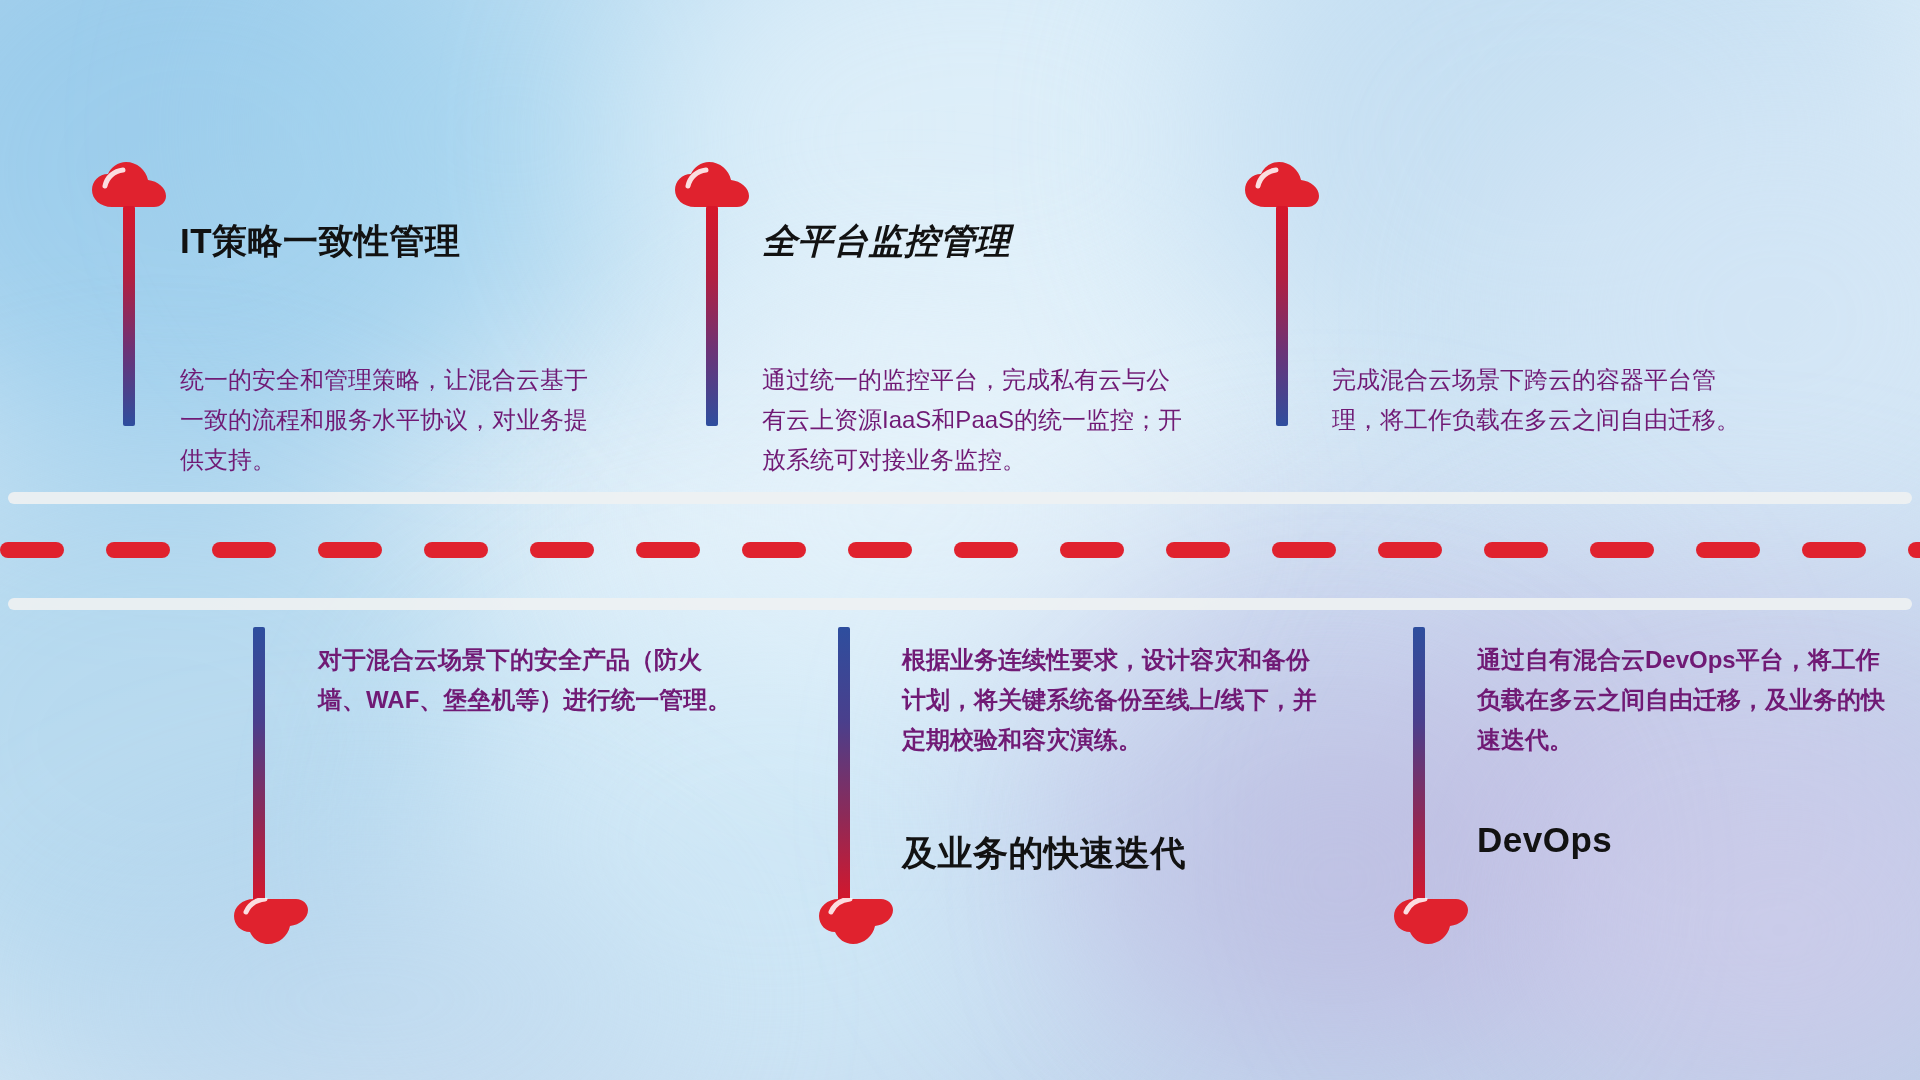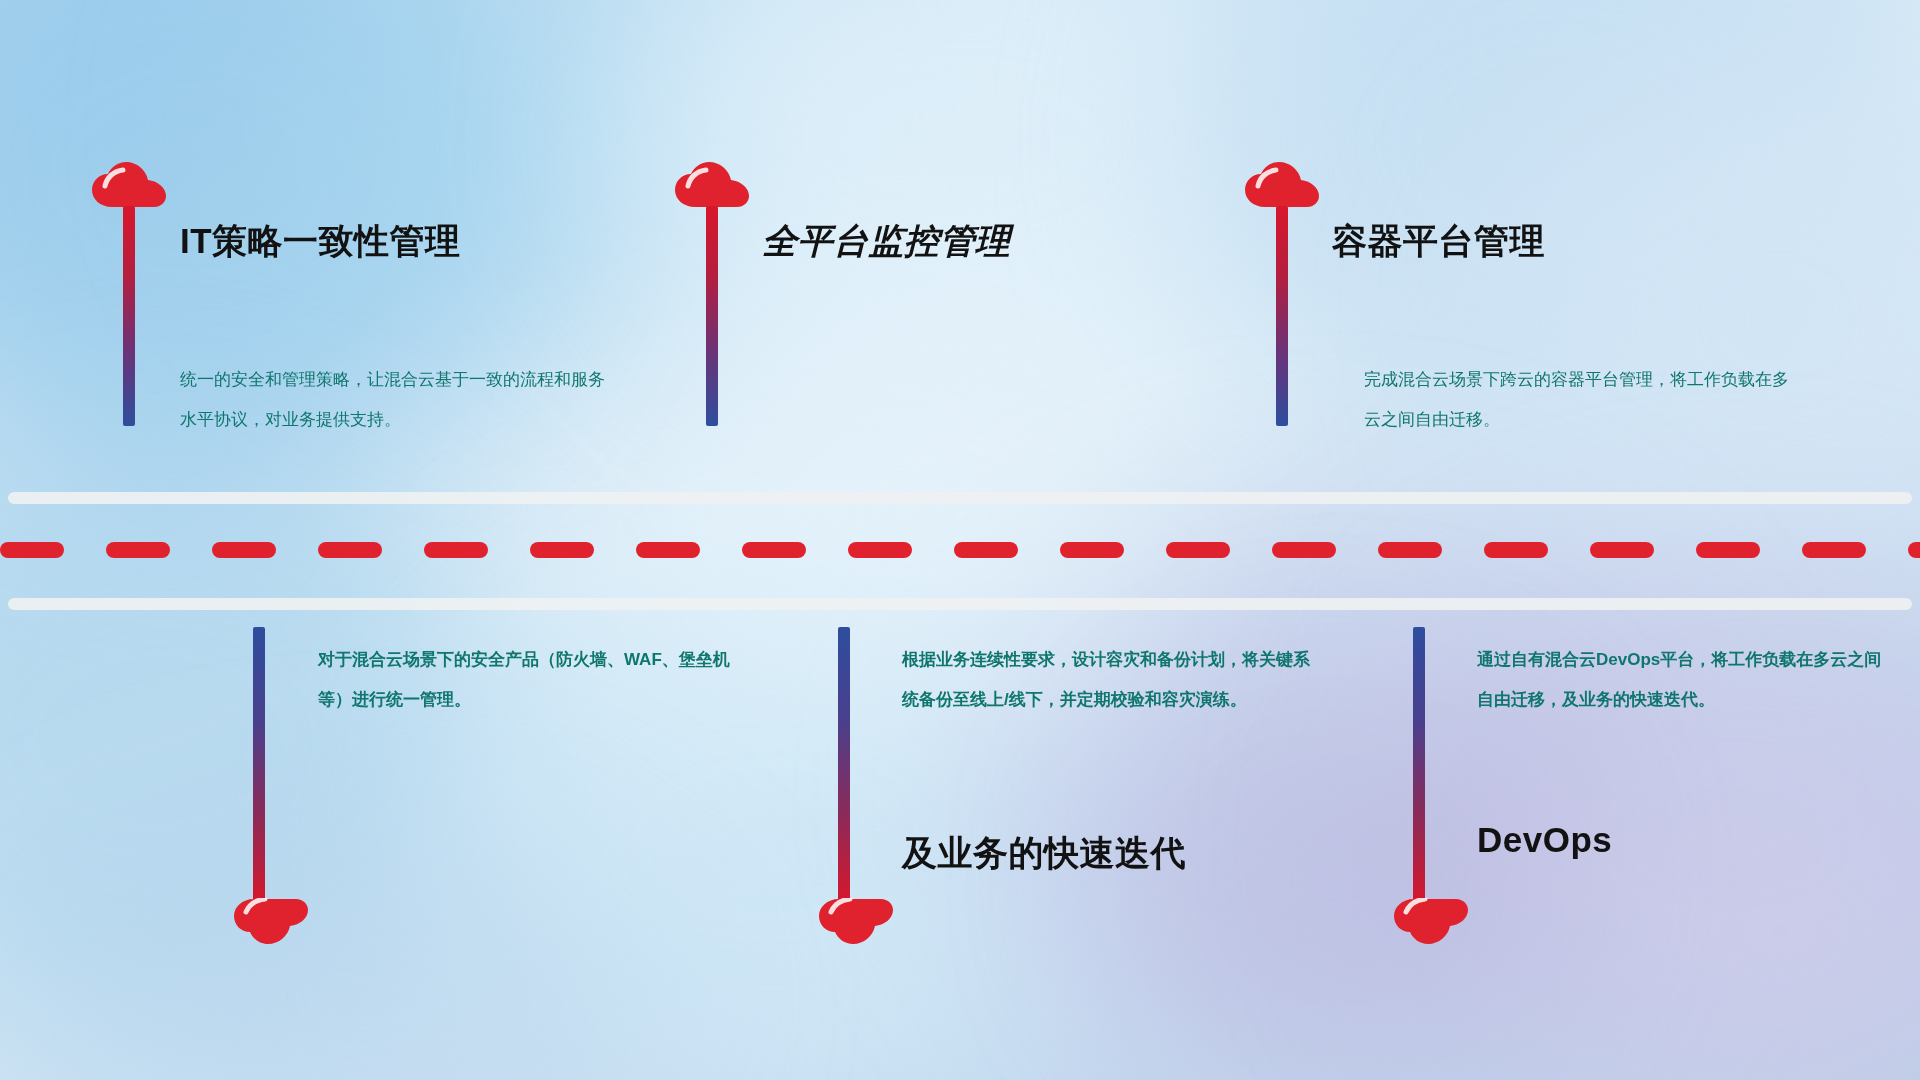--- a/index.html
+++ b/index.html
@@ -67,21 +67,21 @@
     background:linear-gradient(180deg,#2e4e9e 0%,#4a3f8c 34%,#8d2a58 68%,#d8162a 100%);
   }
 
   .heading{
     position:absolute;
     font-size:35px;font-weight:700;color:#121212;white-space:nowrap;
     letter-spacing:.5px;
   }
   .body{
     position:absolute;
-    font-size:17px;line-height:40px;color:#0f766e;
+    font-size:24px;line-height:40px;color:#701a75;
     width:430px;
   }
   .body.narrow{width:420px;font-weight:bold;}
 </style>
 </head>
 <body>
 
 <div id="stage">
 
   <div class="bg-base"></div>
@@ -114,32 +114,32 @@
   <div class="col" style="left:675px;top:162px;">
     <div class="cloud">
       <svg width="74" height="46" viewBox="0 0 74 46">
         <path d="M20 45 C8 45 0 37 0 28 C0 19 7 12 16 12 C19 5 26 0 34 0 C45 0 54 8 56 18 C66 19 74 26 74 34 C74 40 69 45 62 45 Z" fill="#e0222e"></path>
         <path d="M13 24 C15 15 22 9 31 8" stroke="#ffffff" stroke-width="5" stroke-linecap="round" fill="none" opacity=".85"></path>
       </svg>
     </div>
     <div class="stem down" style="left:31px;top:44px;height:220px;"></div>
   </div>
   <div class="heading" style="left:762px;top:218px;font-style:italic;">全平台监控管理</div>
+  <div class="body" style="left:762px;top:360px;">通过统一的监控平台，完成私有云与公有云上资源IaaS和PaaS的统一监控；开放系统可对接业务监控。</div>
 
   <div class="col" style="left:1245px;top:162px;">
     <div class="cloud">
       <svg width="74" height="46" viewBox="0 0 74 46">
         <path d="M20 45 C8 45 0 37 0 28 C0 19 7 12 16 12 C19 5 26 0 34 0 C45 0 54 8 56 18 C66 19 74 26 74 34 C74 40 69 45 62 45 Z" fill="#e0222e"></path>
         <path d="M13 24 C15 15 22 9 31 8" stroke="#ffffff" stroke-width="5" stroke-linecap="round" fill="none" opacity=".85"></path>
       </svg>
     </div>
     <div class="stem down" style="left:31px;top:44px;height:220px;"></div>
   </div>
-  <div class="heading" style="left:1332px;top:218px;">容器平台管理</div>
-  <div class="body" style="left:1364px;top:360px;">完成混合云场景下跨云的容器平台管理，将工作负载在多云之间自由迁移。</div>
+  <div class="body" style="left:1332px;top:360px;">完成混合云场景下跨云的容器平台管理，将工作负载在多云之间自由迁移。</div>
 
   <div class="road">
     <div class="road-line top"></div>
     <div class="road-dashes" id="road-dashes">
         <div class="dash" style="background: rgb(224, 34, 46);"></div>
         <div class="dash" style="background: rgb(224, 34, 46);"></div>
         <div class="dash" style="background: rgb(224, 34, 46);"></div>
         <div class="dash" style="background: rgb(224, 34, 46);"></div>
         <div class="dash" style="background: rgb(224, 34, 46);"></div>
         <div class="dash" style="background: rgb(224, 34, 46);"></div>

